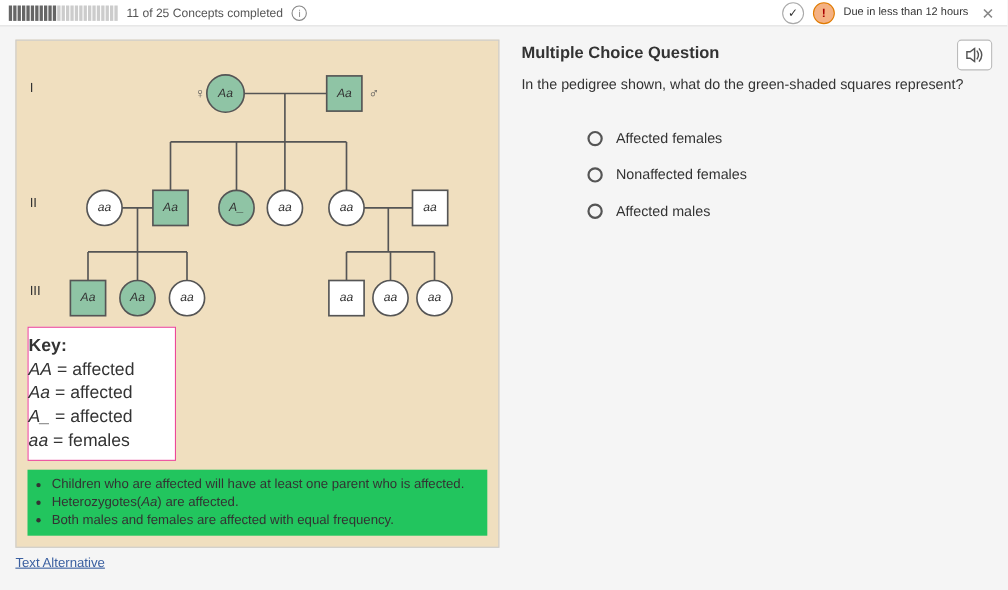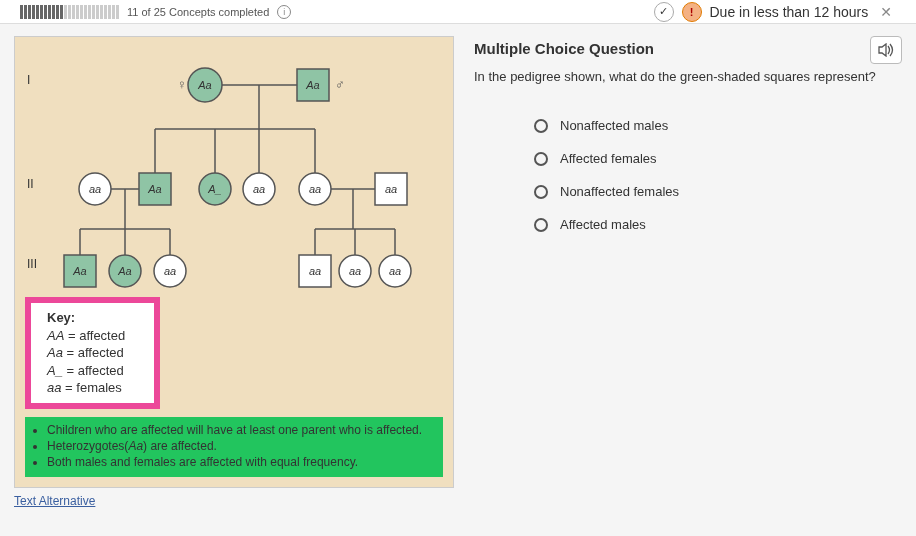--- a/index.html
+++ b/index.html
@@ -1,44 +1,44 @@
 <!DOCTYPE html>
 <html><head>
 <meta charset="utf-8">
 <style>
   * { box-sizing: border-box; margin: 0; padding: 0; }
   body { font-family: Arial, Helvetica, sans-serif; background: #f5f5f5; width: 916px; height: 536px; overflow: hidden; font-size: 13px; color: #333; }
-  .topbar { display: flex; align-items: center; height: 24px; padding: 0 20px; border-bottom: 1px solid #ddd; background: #fff; gap: 8px; justify-content: center; }
+  .topbar { display: flex; align-items: center; height: 24px; padding: 0 8px; border-bottom: 1px solid #ddd; background: #fff; gap: 8px; justify-content: center; }
   .prog-slots { display: flex; gap: 1px; }
   .slot { width: 3px; height: 14px; background: #ccc; }
   .slot.fill { background: #666; }
   .topbar .progress-text { font-size: 11px; color: #555; }
   .topbar .info-icon { width:14px; height:14px; border:1px solid #888; border-radius:50%; display:inline-flex; align-items:center; justify-content:center; font-size:9px; color:#888; }
   .topbar .spacer { flex:1; }
   .top-circle { width:20px; height:20px; border:1px solid #aaa; border-radius:50%; display:inline-flex; align-items:center; justify-content:center; font-size:11px; }
   .top-circle.alert { background:#f4b183; border-color:#e07b00; color:#a00; font-weight:bold; }
-  .due-text { font-size:14px; color:#333; }
+  .due-text { font-size:10px; color:#333; }
   .close-x { font-size:14px; color:#888; padding:0 4px; }
 
   .main { display:flex; gap:20px; padding: 12px 14px 6px 14px; }
   .figure-col { width: 440px; }
   .figure { width:440px; background:#f0dfbf; border:1px solid #ccc; position:relative; padding: 12px 10px 10px 10px; }
   .romans { position:absolute; left:12px; font-size:12px; color:#333; }
   .r1 { top: 36px; } .r2 { top: 140px; } .r3 { top: 220px; }
 
   svg.ped { display:block; }
   .sq, .ci { stroke:#555; stroke-width:1.5; }
   .sq { fill:#fff; }
   .ci { fill:#fff; }
   .green { fill:#8fc4a5; }
   .lab { font-size:11px; font-style:italic; text-anchor:middle; dominant-baseline:central; fill:#333; }
   .gsym { font-size:13px; fill:#555; }
   .line { stroke:#555; stroke-width:1.5; fill:none; }
 
-  .keybox { background:#fff; border:6px solid #ec4899; padding:6px 16px; margin-top:8px; font-size:13px; line-height:1.35; width: 135px; }
+  .keybox { background:#fff; border:1px solid #ec4899; padding:6px 0; margin-top:8px; font-size:16px; line-height:1.35; width: 135px; }
   .keybox .kt { font-weight:bold; }
   .it { font-style: italic; }
 
   .bullets { background:#22c55e; margin-top:8px; padding:6px 8px 6px 22px; font-size:12px; }
   .bullets li { margin-bottom:2px; }
 
   .textalt { color:#3a5fa0; text-decoration:underline; font-size:12px; display:inline-block; margin-top:6px;text-align:right; }
 
   .question-col { flex:1; padding-top:4px; position:relative; }
   .qtitle { font-weight:bold; font-size:15px; margin-bottom:12px; }
@@ -176,24 +176,20 @@
     <div class="audio-btn">
       <svg width="16" height="14">
           <path d="M1 4 h3 l4 -3 v12 l-4 -3 h-3 z M10 3 q3 4 0 8 M12 1 q5 6 0 12" fill="none" stroke="#555" stroke-width="1.3"></path>
         </svg>
     </div>
     <div class="qtitle">Multiple Choice Question</div>
     <div class="qprompt">In the pedigree shown, what do the green-shaded squares represent?</div>
     <div class="options">
       <div class="option">
         <span class="radio"></span>
-        <span>Nonaffected males</span>
-      </div>
-      <div class="option">
-        <span class="radio"></span>
         <span>Affected females</span>
       </div>
       <div class="option">
         <span class="radio"></span>
         <span>Nonaffected females</span>
       </div>
       <div class="option">
         <span class="radio"></span>
         <span>Affected males</span>
       </div>

